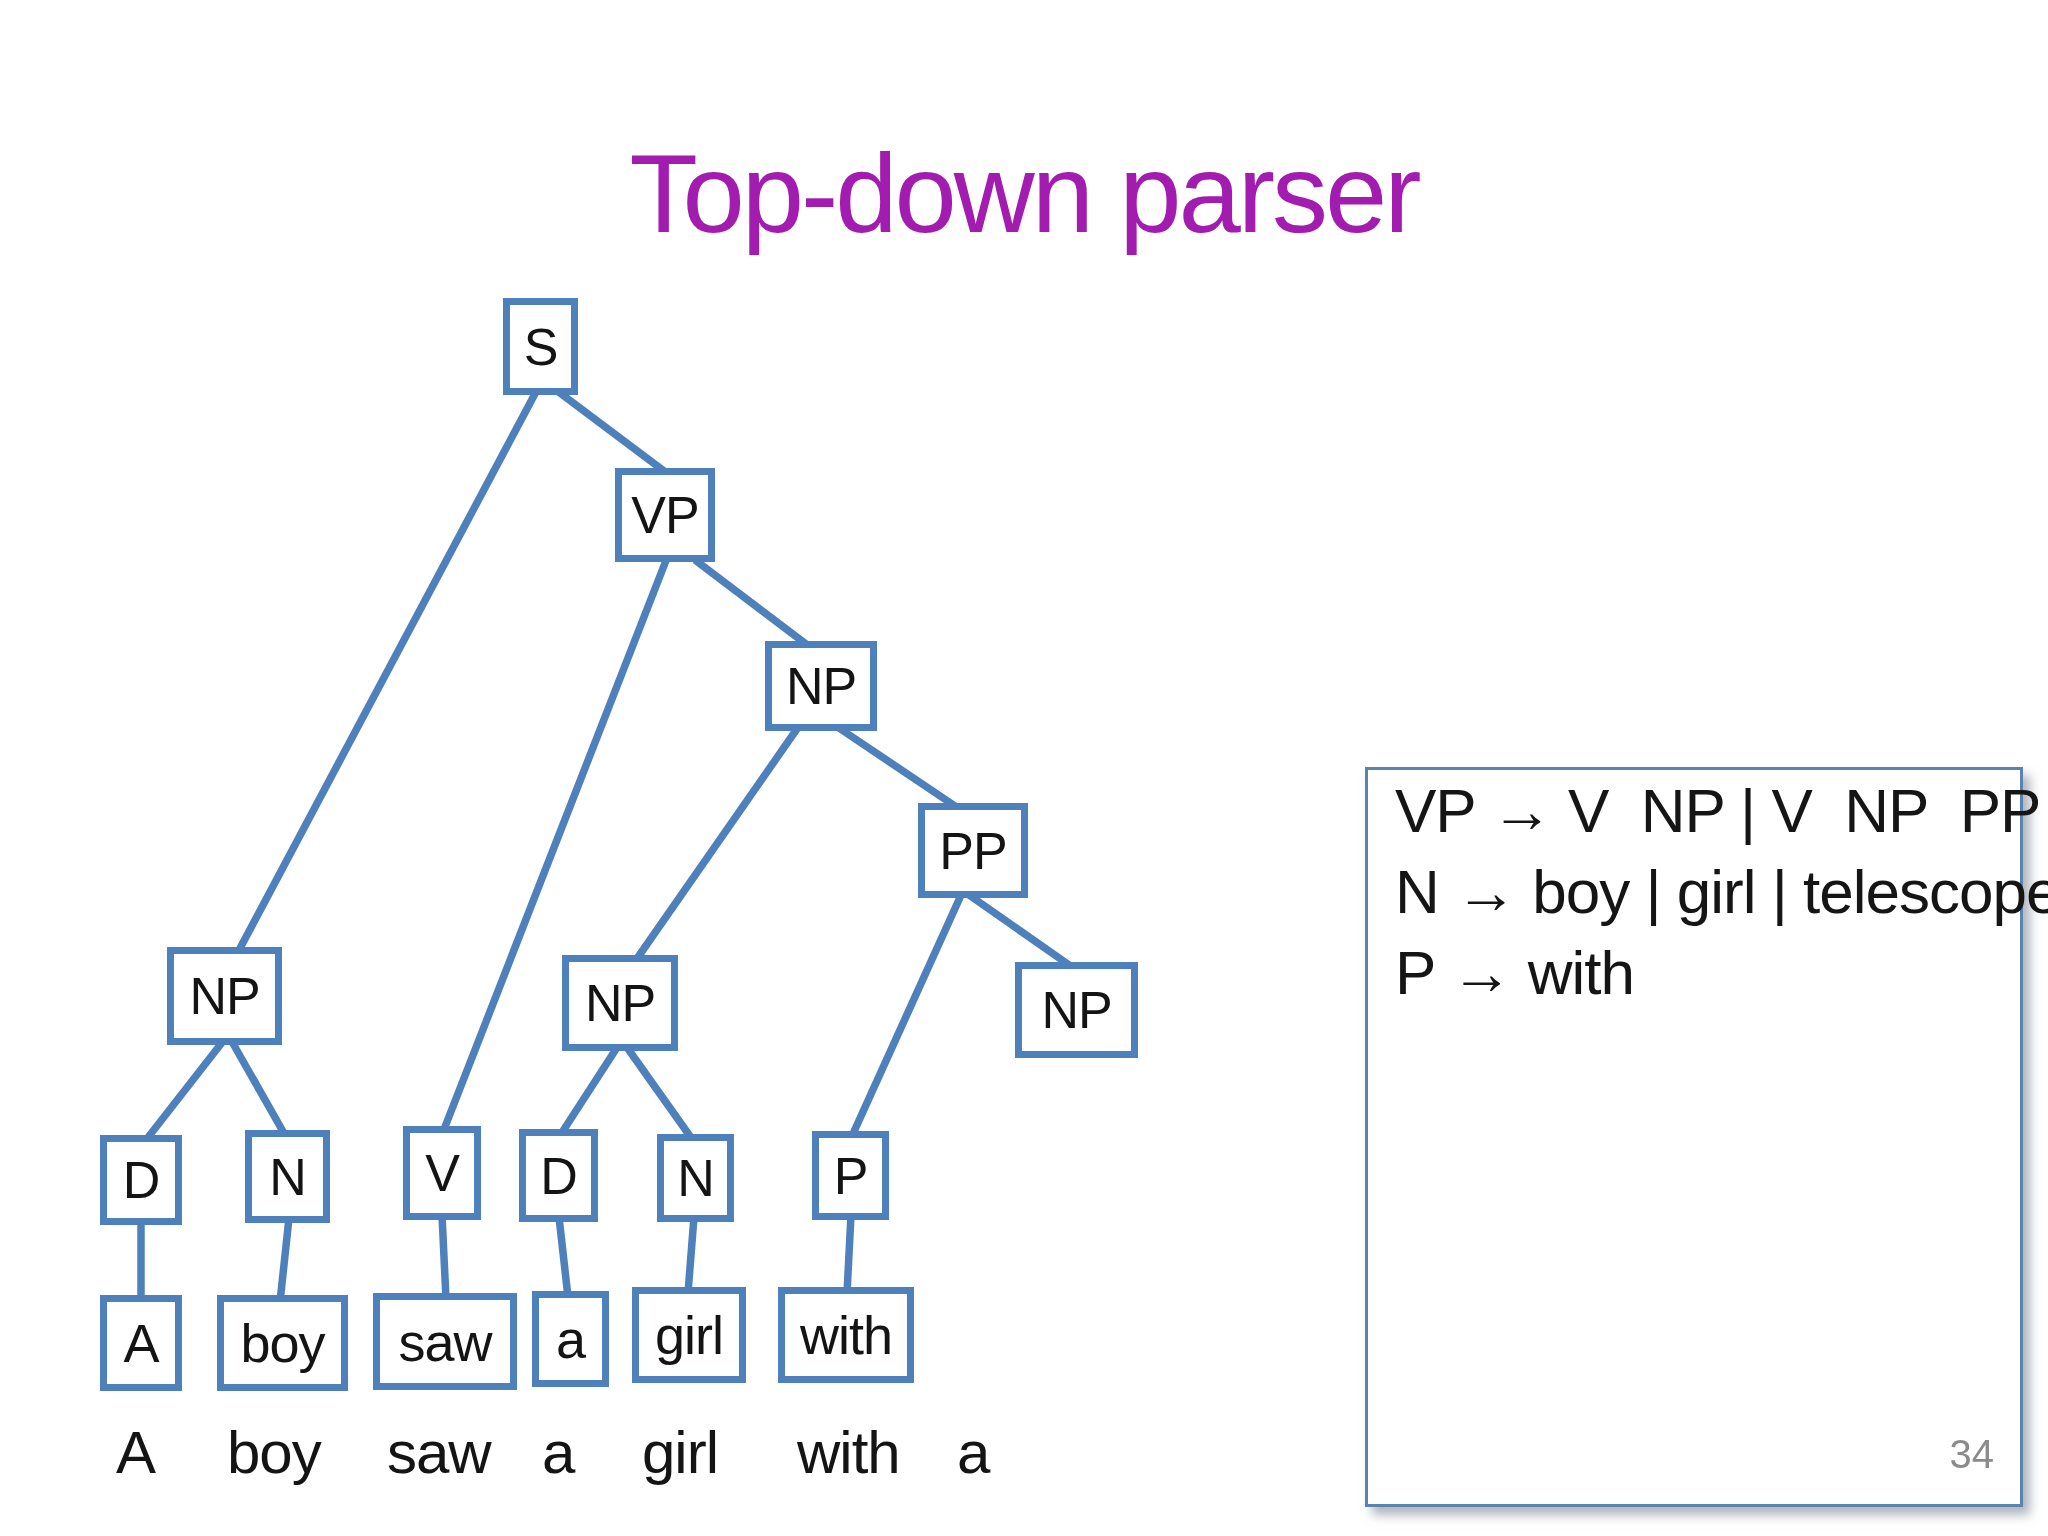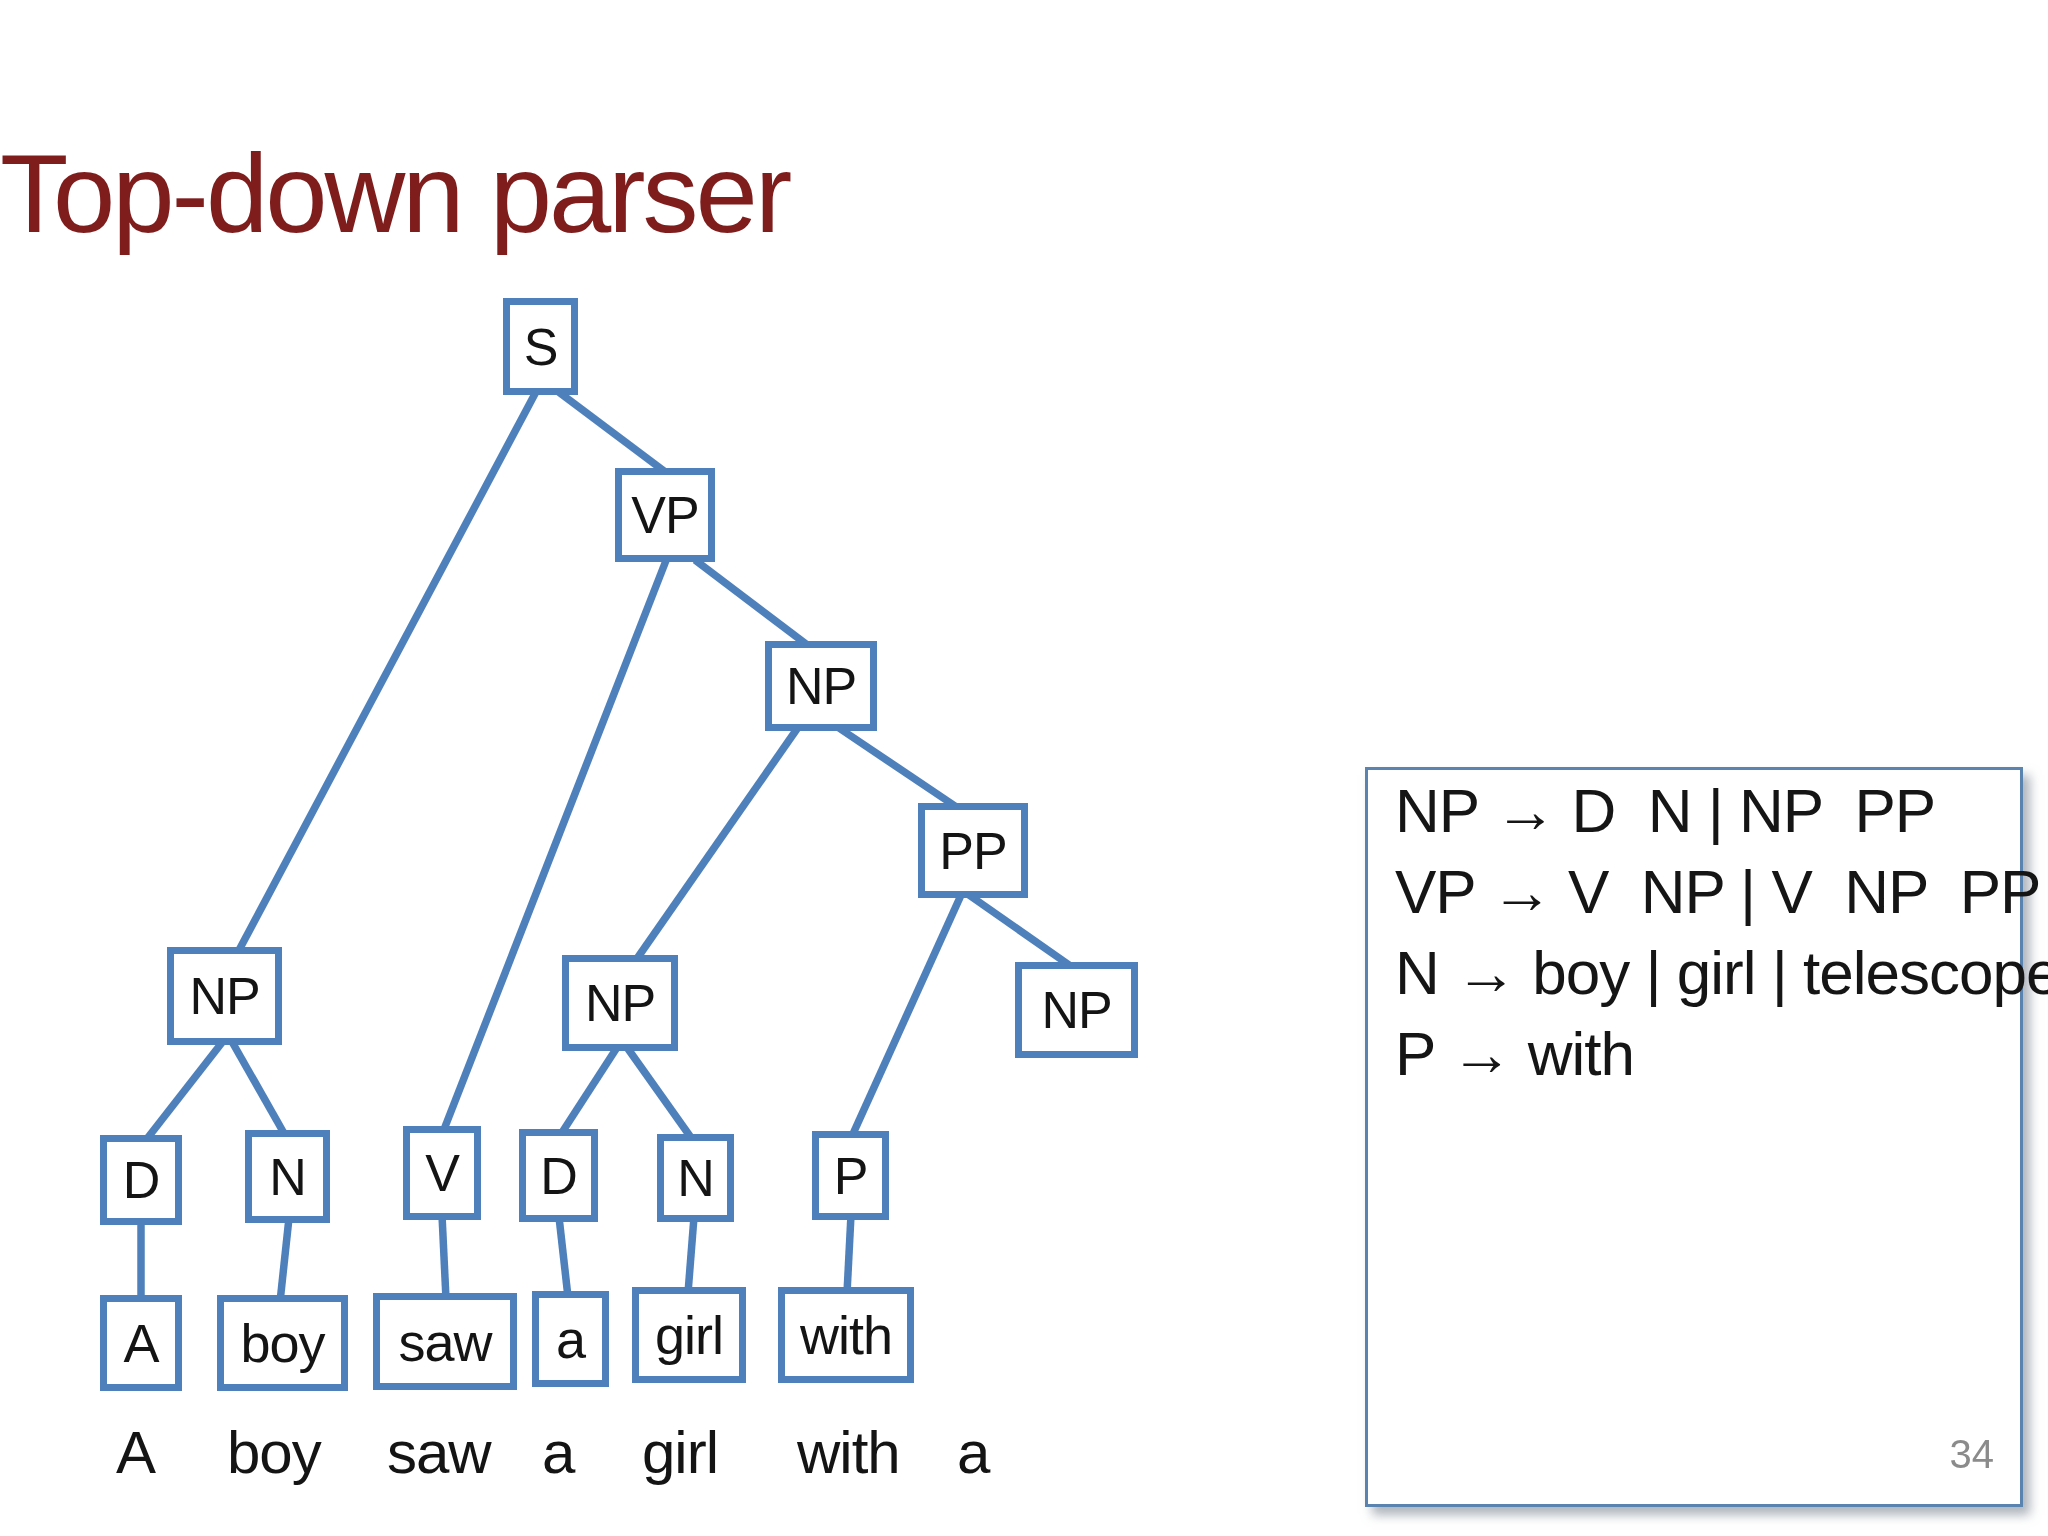--- a/index.html
+++ b/index.html
@@ -1,22 +1,22 @@
 <!DOCTYPE html>
 <html><head>
 <meta charset="utf-8">
 <style>
   html,body{margin:0;padding:0;background:#ffffff;}
   .slide{
     position:relative;width:2048px;height:1536px;background:#ffffff;overflow:hidden;
     font-family:"Liberation Sans","DejaVu Sans",sans-serif;color:#141414;
   }
   .title{
-    position:absolute;left:0;right:0;top:138px;text-align:left;
-    font-size:112px;letter-spacing:-3px;color:#7f1d1d;line-height:1;
+    position:absolute;left:0;right:0;top:138px;text-align:center;
+    font-size:112px;letter-spacing:-3px;color:#a21caf;line-height:1;
   }
   .edges{position:absolute;left:0;top:0;}
   .edges line{stroke:#4e80bb;stroke-width:7.5;}
   .node{
     position:absolute;box-sizing:border-box;background:#ffffff;
     border:7px solid #4e80bb;display:flex;align-items:center;justify-content:center;
     font-size:52px;letter-spacing:-1px;line-height:1;color:#141414;
   }
   .leaf{font-size:54px;}
   .word{
@@ -88,20 +88,19 @@
 
   <span class="word" style="left:116px">A</span>
   <span class="word" style="left:227px">boy</span>
   <span class="word" style="left:387px">saw</span>
   <span class="word" style="left:542px">a</span>
   <span class="word" style="left:642px">girl</span>
   <span class="word" style="left:797px">with</span>
   <span class="word" style="left:957px">a</span>
 
   <div class="grammar">
-    <div class="rule">NP → D  N | NP  PP</div>
     <div class="rule">VP → V  NP | V  NP  PP</div>
     <div class="rule">N → boy | girl | telescope</div>
     <div class="rule">P → with</div>
     <div class="page-num">34</div>
   </div>
 
 </div>
 
 </body></html>

